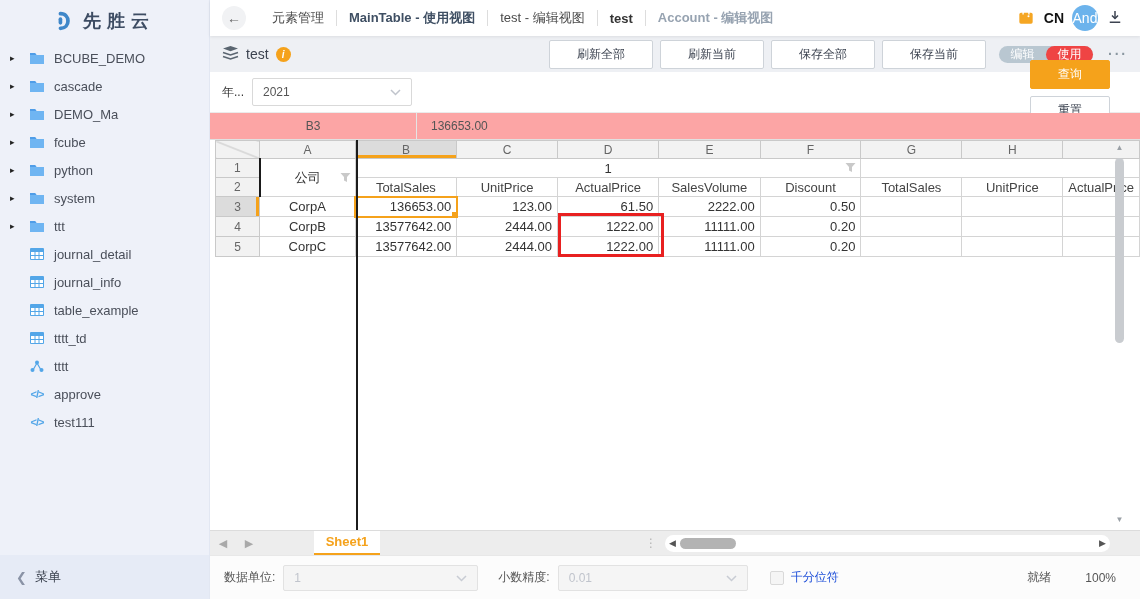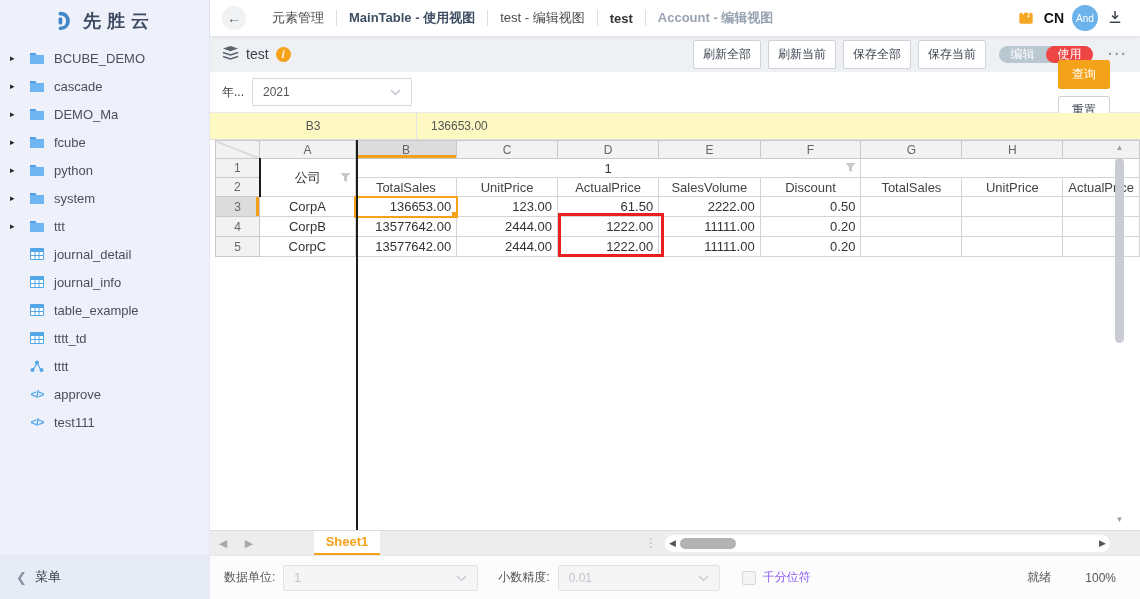--- a/index.html
+++ b/index.html
@@ -26,44 +26,44 @@
   
   .topnav { height:36px; background:#fff; display:flex; align-items:center; box-shadow:0 1px 3px rgba(0,0,0,.08); position:relative; z-index:5; }
   .back-btn { width:24px; height:24px; border-radius:50%; background:#f1f2f4; color:#666; display:flex; align-items:center; justify-content:center; margin:0 14px 0 12px; font-size:14px; cursor:pointer; border:none; }
   .tnav-tab { padding:0 12px; white-space:nowrap; cursor:pointer; color:#4a4a4a; }
   .tnav-tab.strong { font-weight:700; color:#3f4f63; }
   .tnav-tab.plain-bold { font-weight:700; color:#333; }
   .tnav-tab.dim { font-weight:700; color:#97a3b1; }
   .tnav-div { width:1px; height:16px; background:#ddd; }
   .tnav-right { margin-left:auto; display:flex; align-items:center; gap:8px; padding-right:16px; }
   .lang { font-weight:700; font-size:14px; color:#111; font-stretch:condensed; cursor:pointer; }
-  .avatar { width:26px; height:26px; border-radius:50%; background:#6cb3ec; color:#fff; font-size:10px; display:flex; align-items:center; justify-content:center; cursor:pointer; }
+  .avatar { width:26px; height:26px; border-radius:50%; background:#6cb3ec; color:#fff; font-size:14px; display:flex; align-items:center; justify-content:center; cursor:pointer; }
 
   
   .toolbar { height:36px; background:#eef0f4; display:flex; align-items:center; padding:0 12px; }
   .tb-title { display:flex; align-items:center; gap:7px; }
   .tb-title .name { font-size:14px; color:#3c4350; }
   .info-dot { width:15px; height:15px; border-radius:50%; background:#f5a21b; color:#fff; font-size:10px; font-weight:700; display:flex; align-items:center; justify-content:center; font-style:italic; }
   .tb-right { margin-left:auto; display:flex; align-items:center; gap:7px; }
-  .btn { background:#fff; border:1px solid #ced3d9; border-radius:2px; color:#3c4350; font-size:12px; padding:5px 9px; cursor:pointer; font-family:inherit; }
+  .btn { background:#fff; border:1px solid #ced3d9; border-radius:2px; color:#3c4350; font-size:12px; padding:5px 27px; cursor:pointer; font-family:inherit; }
   .toggle { width:94px; height:17px; border-radius:12px; background:#b9c7d1; display:flex; margin-left:6px; cursor:pointer; }
   .toggle span { flex:1; display:flex; align-items:center; justify-content:center; color:#fff; font-size:12px; }
   .toggle .on { background:#ef4444; border-radius:12px; }
   .more-btn { color:#8a97a0; font-weight:700; letter-spacing:2px; margin-left:8px; cursor:pointer; font-size:14px; }
 
   
   .filterbar { height:41px; background:#fff; border-bottom:1px solid #ebebeb; display:flex; align-items:center; padding:0 30px 0 12px; }
   .f-label { color:#333; font-size:12px; margin-right:8px; }
   .f-select { width:160px; height:28px; border:1px solid #d9d9d9; border-radius:2px; display:flex; align-items:center; padding:0 10px; color:#555; font-size:12px; cursor:pointer; background:#fff; }
   .f-select .chev { margin-left:auto; color:#c0c4cc; }
   .f-right { margin-left:auto; display:flex; gap:7px;flex-direction:column; }
   .btn-orange { background:#f5a21b; border:1px solid #f5a21b; color:#fff; border-radius:2px; font-size:12px; padding:5px 13px; cursor:pointer; font-family:inherit; }
 
   
-  .formulabar { height:27px; background:#fef9c3; border-bottom:1px solid #e0e0e0; display:flex; align-items:stretch; }
+  .formulabar { height:27px; background:#fca5a5; border-bottom:1px solid #e0e0e0; display:flex; align-items:stretch; }
   .cell-ref { width:207px; border-right:1px solid #e5e5e5; display:flex; align-items:center; justify-content:center; color:#555; font-size:12px; }
   .cell-val { flex:1; display:flex; align-items:center; padding-left:14px; color:#555; font-size:12px; }
 
   
   .grid-wrap { flex:1; position:relative; background:#fff; overflow:hidden; }
   table.grid { position:absolute; left:5px; top:0; border-collapse:collapse; table-layout:fixed; }
   .grid th, .grid td { border:1px solid #d4d4d4; overflow:hidden; white-space:nowrap; padding:0 5px; }
   .grid th { background:#f2f2f2; border-color:#c9c9c9; color:#666; font-weight:400; font-size:12px; text-align:center; }
   .grid th.sel-col { background:#dcdcdc; box-shadow:inset 0 -3px 0 #f5a21b; }
   .grid th.sel-row { background:#dcdcdc; box-shadow:inset -3px 0 0 #f5a21b; }
@@ -92,21 +92,21 @@
   .hscroll { width:445px; height:17px; background:#fff; border-radius:9px; margin-right:30px; display:flex; align-items:center; padding:0 4px; }
   .hscroll .harr { color:#555; font-size:9px; cursor:pointer; }
   .hscroll .hthumb { width:56px; height:11px; background:#b3b3b3; border-radius:6px; margin-left:4px; cursor:pointer; }
 
   
   .statusbar { height:44px; background:#fcfcfc; border-top:1px solid #e8e8e8; display:flex; align-items:center; padding:0 24px 0 14px; }
   .sb-label { color:#555; font-size:12px; margin-right:8px; }
   .sb-select { height:26px; border:1px solid #e2e2e2; background:#f5f5f5; border-radius:2px; display:flex; align-items:center; padding:0 10px; color:#c0c4cc; font-size:12px; }
   .sb-select .chev { margin-left:auto; color:#c8ccd4; }
   .sb-check { width:14px; height:14px; border:1px solid #d9d9d9; background:#f5f5f5; border-radius:2px; margin:0 7px 0 22px; }
-  .sb-thousands { color:#8b5cf6; font-size:12px; }
+  .sb-thousands { color:#1d4ed8; font-size:12px; }
   .sb-right { margin-left:auto; display:flex; align-items:center; gap:34px; color:#555; font-size:12px; }
 </style>
 </head>
 <body>
 
 <div class="sidebar">
   <div class="logo-row">
     <svg class="logo-mark" viewBox="0 0 24 24">
       <path d="M7 4 C18 4 18 20 7 20" stroke="#3f87c9" stroke-width="4" fill="none" stroke-linecap="round"></path>
       <path d="M7 10 L7 14" stroke="#3f87c9" stroke-width="4" stroke-linecap="round"></path>
@@ -447,21 +447,21 @@
 
   <div class="statusbar">
     <span class="sb-label">数据单位:</span>
     <div class="sb-select" style="width:195px">
       <span>1</span>
       <span class="chev"><svg width="11" height="7" viewBox="0 0 11 7" fill="none" stroke="#c8ccd4" stroke-width="1.5">
             <path d="M1 1l4.5 4.5L10 1"></path>
           </svg></span>
     </div>
     <span class="sb-label" style="margin-left:20px">小数精度:</span>
-    <div class="sb-select" style="width:162px">
+    <div class="sb-select" style="width:190px">
       <span>0.01</span>
       <span class="chev"><svg width="11" height="7" viewBox="0 0 11 7" fill="none" stroke="#c8ccd4" stroke-width="1.5">
             <path d="M1 1l4.5 4.5L10 1"></path>
           </svg></span>
     </div>
     <span class="sb-check"></span>
     <span class="sb-thousands">千分位符</span>
     <div class="sb-right">
       <span>就绪</span>
       <span>100%</span>

